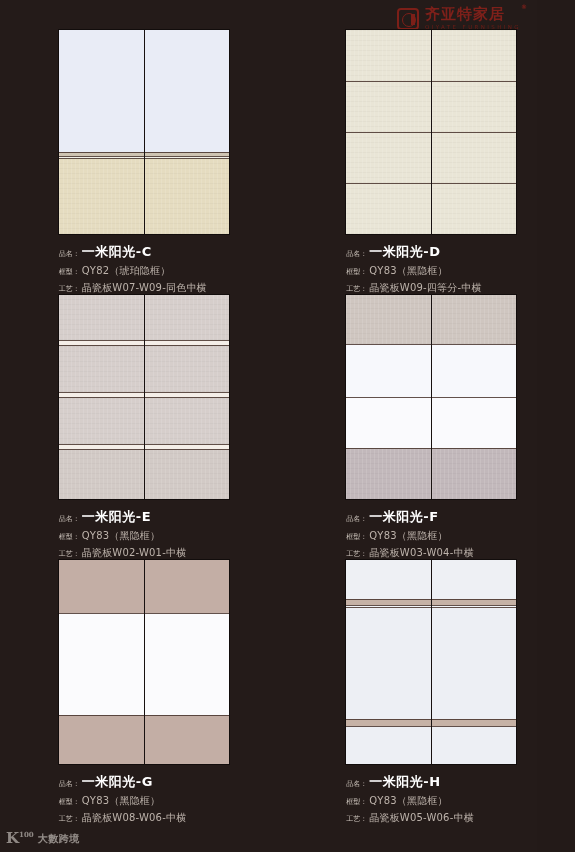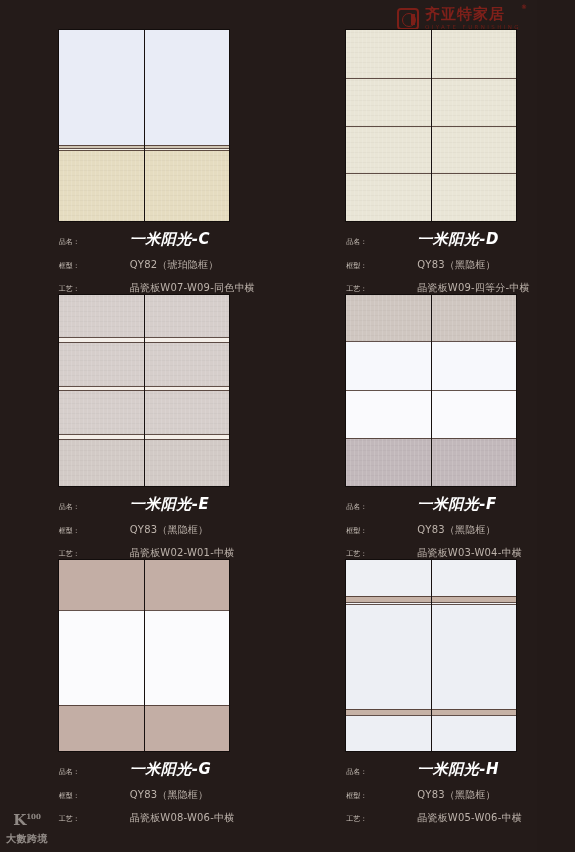--- a/index.html
+++ b/index.html
@@ -121,48 +121,46 @@
     pointer-events: none;
   }
 
   
   .info {
     width: 170px;
     margin-top: 9px;
     color: #e9e2da;
     text-align: left;
   }
-  .info .ln { display: flex; align-items: baseline; white-space: nowrap; gap: 48px; }
+  .info .ln { display: flex; align-items: baseline; white-space: nowrap; }
   .lbl { font-size: 7px; color: #cfc6be; flex: none; }
   .name-val {
-    font-size: 15px;
+    font-size: 13px;
     font-weight: bold;
     color: #ffffff;
     letter-spacing: .5px;
     margin-left: 2px;
-    font-style: italic;
   }
   .sub-val {
     font-size: 10px;
     color: #bdb3ab;
     margin-left: 2px;
     letter-spacing: .2px;
   }
-  .ln.r2, .ln.r3 { margin-top: 9px; }
+  .ln.r2, .ln.r3 { margin-top: 3px; }
 
   
   .watermark {
     position: absolute;
     left: 6px;
     bottom: 6px;
     display: flex;
     align-items: center;
     gap: 4px;
     opacity: .55;
-    flex-direction: column;
   }
   .wm-mark {
     font-size: 15px;
     color: #e7e2dc;
     font-weight: bold;
     font-family: "DejaVu Serif", serif;
     line-height: 1;
   }
   .wm-sup { font-size: 7px; vertical-align: super; }
   .wm-txt {

